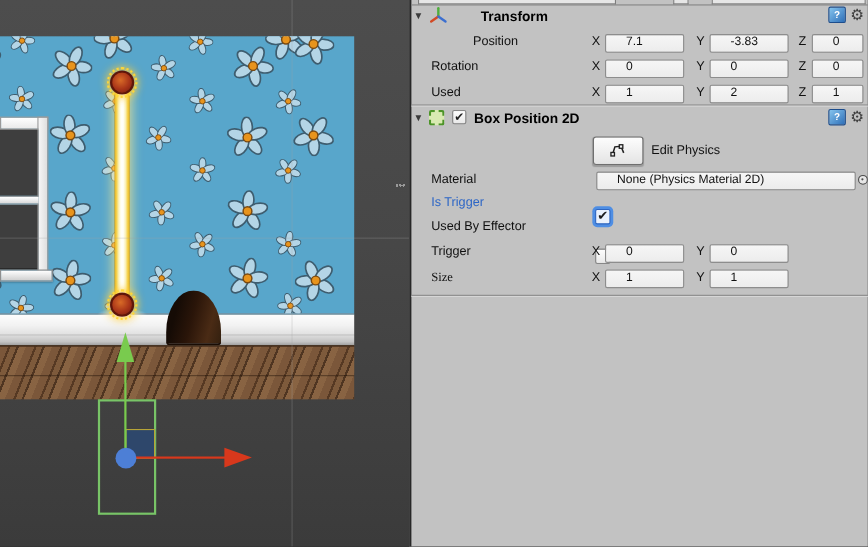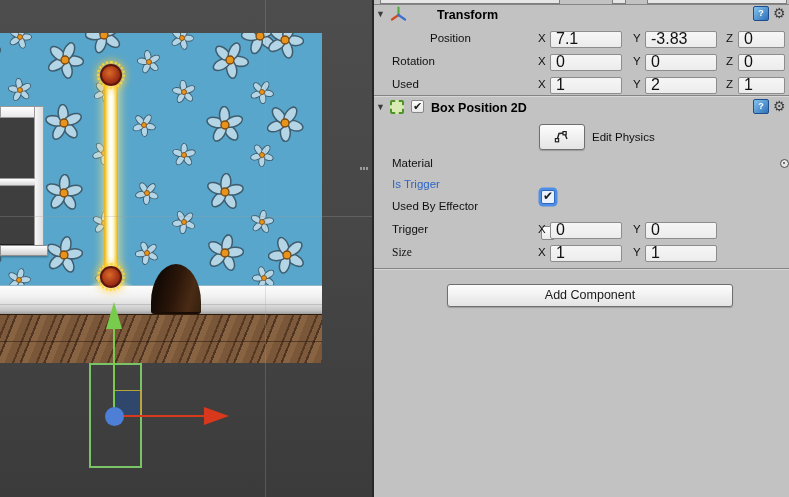--- a/index.html
+++ b/index.html
@@ -70,21 +70,21 @@
   .inspector .abs{box-sizing:border-box;}
   .sliver{top:0;height:4px;background:#e6e6e6;border:1px solid #7e7e7e;border-top:none;}
   .sep{left:0;width:100%;height:1px;background:#848484;}
   .sep-lt{left:0;width:100%;height:1px;background:#d6d6d6;}
   .hdr-title{font-weight:bold;font-size:12.5px;color:#000;}
   .foldout{color:#3c3c3c;font-size:9px;}
   .lbl{line-height:15px;}
   .lbl-blue{color:#2d66c6;}
   .axis-lbl{line-height:15px;}
   .field{height:17px;background:linear-gradient(#f6f6f6,#ececec);border:1px solid #8d8d8d;border-radius:2px;
-    font-size:16px;line-height:13px;padding:0 0 0 5px;color:#111;overflow:hidden;white-space:nowrap;}
+    font-size:11px;line-height:13px;padding:0 0 0 18px;color:#111;overflow:hidden;white-space:nowrap;}
   .checkbox{width:14px;height:14px;background:linear-gradient(#fdfdfd,#e9e9e9);border:1px solid #878787;border-radius:2px;position:relative;}
   .checkbox.checked::after{content:"\2714";position:absolute;left:1px;top:-2px;font-size:12px;color:#1d1d1d;}
   .checkbox.focus-blue{border:1px solid #2f66c0;box-shadow:0 0 0 2.5px #4e8ee4;background:#eaf2fd;}
   .hdr-check{width:13px;height:13px;}
   .hdr-check.checked::after{font-size:11px;top:-1px;}
   .help-icon{width:16px;height:15px;border-radius:2px;background:linear-gradient(135deg,#85c4ee,#2e6fb8);
     border:1px solid #1d4d8c;color:#fff;font-size:9px;font-weight:bold;text-align:center;line-height:13px;}
   .gear-icon{font-size:14px;color:#3e3e3e;line-height:14px;}
   .bc-icon{width:14px;height:14px;background:#d9eab2;border:2px dashed #4c9428;border-radius:2px;}
   .btn{background:linear-gradient(#fdfdfd,#e4e4e4);border:1px solid #6f6f6f;border-radius:3px;
@@ -479,20 +479,21 @@
     <div class="abs btn edit-collider-btn">
       <svg width="18" height="16" viewBox="0 0 18 16">
         <path d="M4 11 L6 4.5 L11.5 4 L14 10" fill="none" stroke="#222" stroke-width="1.4"></path>
         <rect x="2.4" y="9.6" width="3.2" height="3.2" fill="#f2f2f2" stroke="#222" stroke-width="1.2"></rect>
         <rect x="10" y="2.6" width="3.2" height="3.2" fill="#f2f2f2" stroke="#222" stroke-width="1.2"></rect>
       </svg>
     </div>
     <div class="abs lbl" style="left:218px;top:130px;">Edit Physics</div>
 
     <div class="abs lbl" style="left:18px;top:156px;">Material</div>
+    <div class="abs field" style="left:168px;top:156px;width:236px;">None (Physics Material 2D)</div>
     <div class="abs picker-circle" style="left:406px;top:159px;"></div>
 
     <div class="abs lbl lbl-blue" style="left:18px;top:177px;">Is Trigger</div>
     <div class="abs checkbox focus-blue checked" style="left:167px;top:177px;"></div>
 
     <div class="abs lbl" style="left:18px;top:199px;">Used By Effector</div>
     <div class="abs checkbox" style="left:167px;top:199px;"></div>
 
     <div class="abs lbl" style="left:18px;top:222px;">Trigger</div>
     <div class="abs axis-lbl" style="left:164px;top:222px;">X</div>
@@ -502,15 +503,14 @@
 
     <div class="abs lbl" style="left:18px;top:245px;font-family:Liberation Serif, serif;">Size</div>
     <div class="abs axis-lbl" style="left:164px;top:245px;">X</div>
     <div class="abs field" style="left:176px;top:245px;width:72px;">1</div>
     <div class="abs axis-lbl" style="left:259px;top:245px;">Y</div>
     <div class="abs field" style="left:271px;top:245px;width:72px;">1</div>
 
     <div class="abs sep" style="top:268px;"></div>
     <div class="abs sep-lt" style="top:269px;"></div>
 
-    <div class="abs btn add-component-btn">Add Component</div>
   </div>
 </div>
 
 </body></html>

